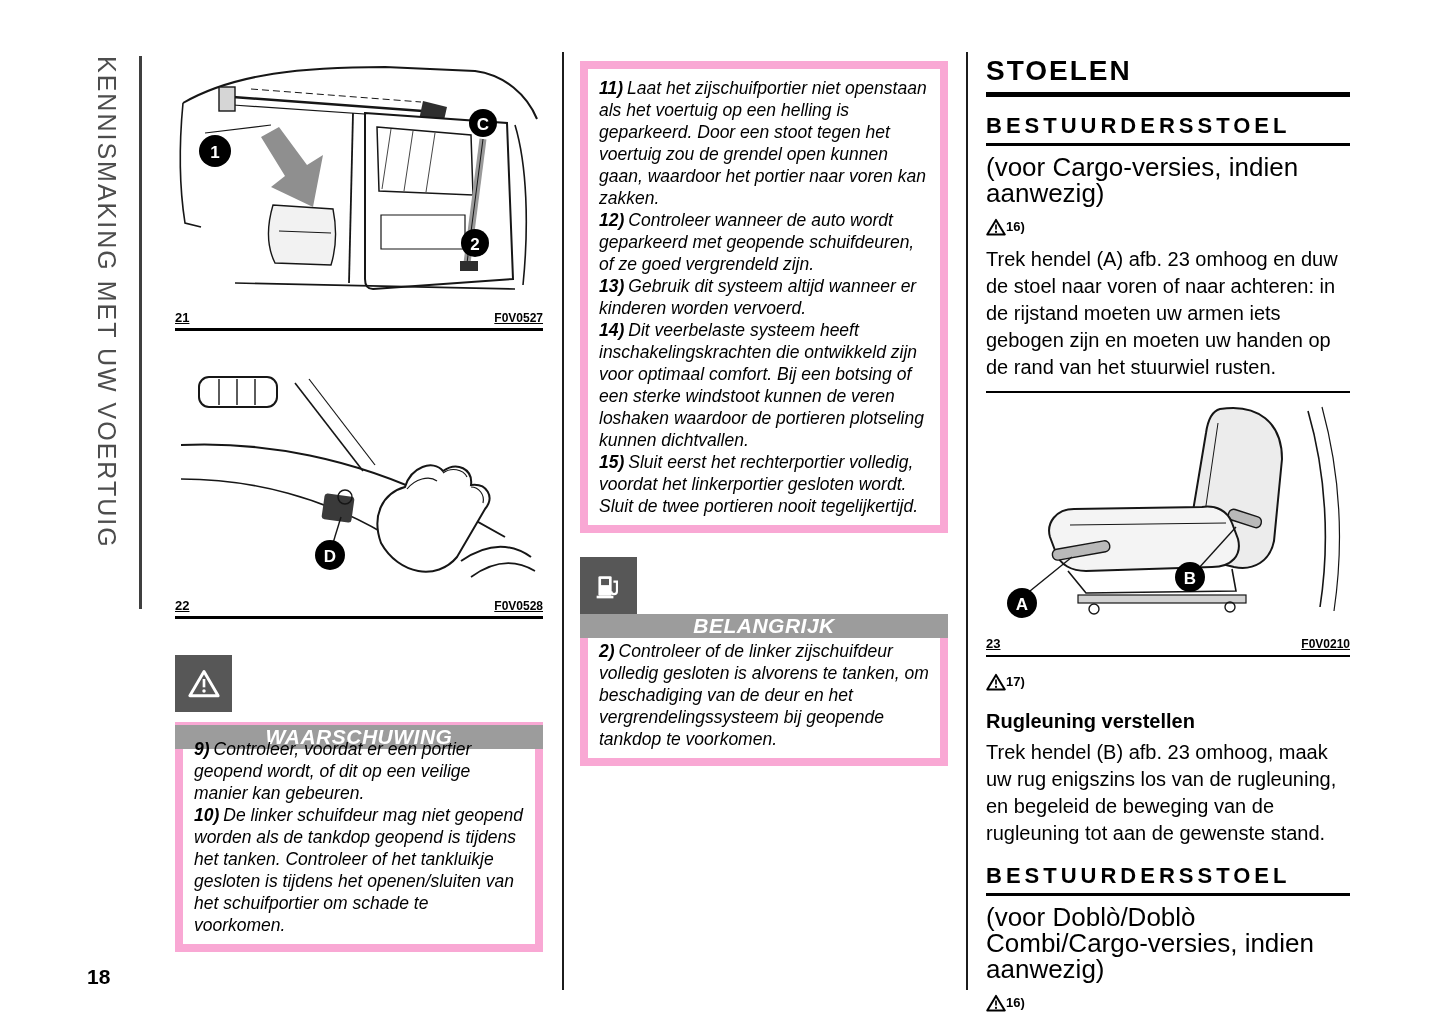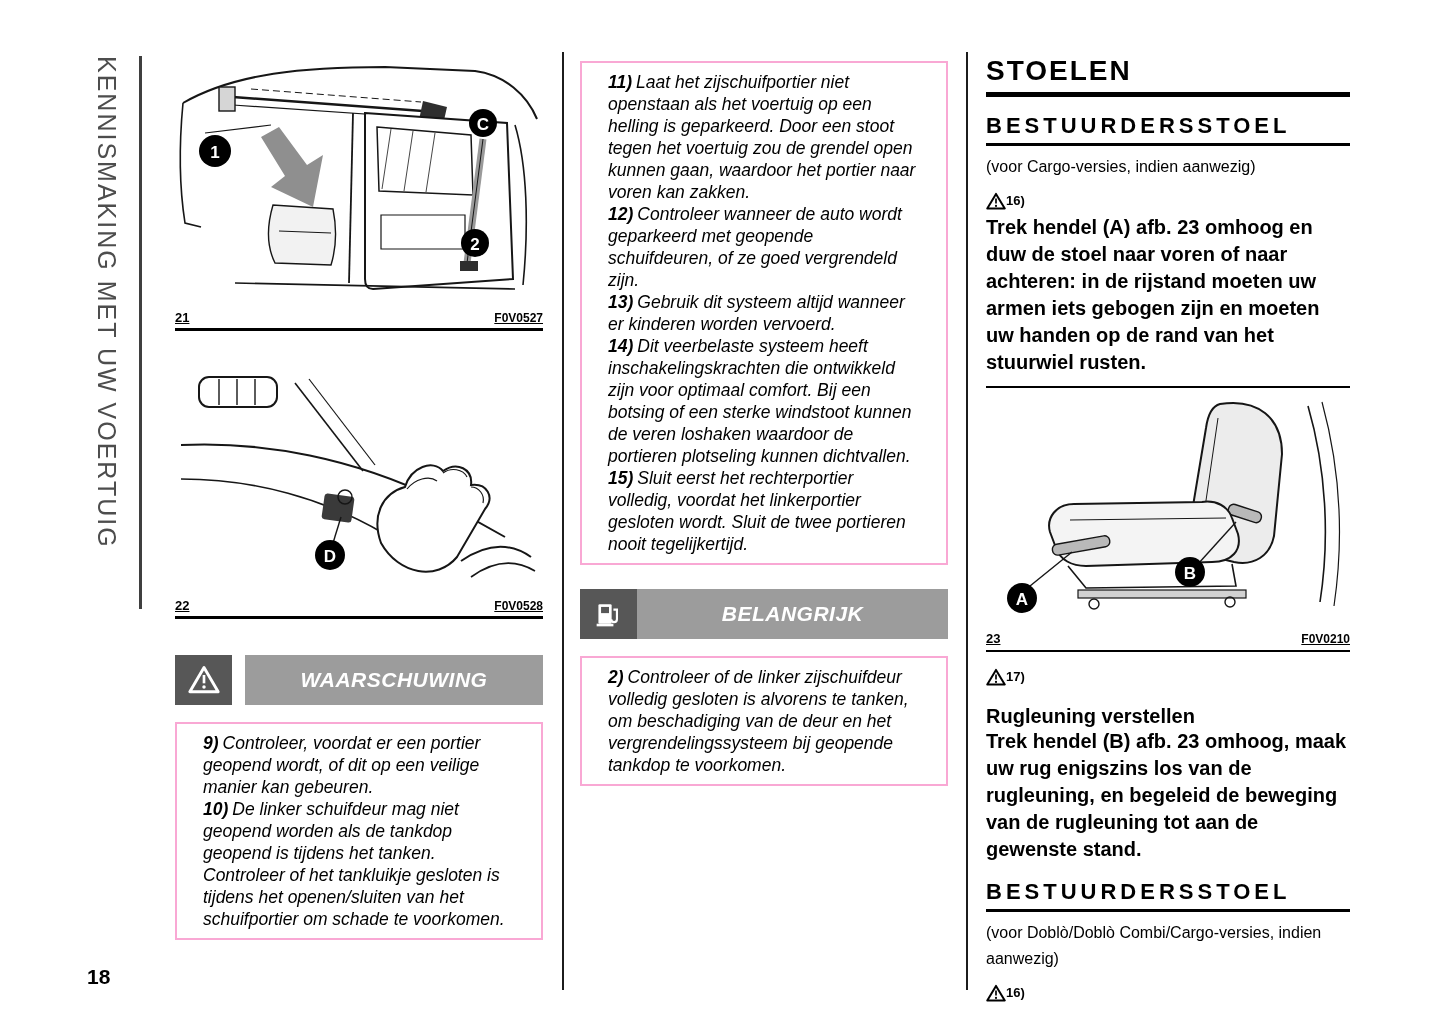--- a/index.html
+++ b/index.html
@@ -25,39 +25,39 @@
   .col3{left:986px;width:364px;}
   
   .fig{display:block;background:#fff;}
   .figcap{display:flex;justify-content:space-between;align-items:baseline;margin-top:3px;text-decoration:underline;}
   .fignum{font-size:13px;font-weight:bold;}
   .figcode{font-size:12px;font-weight:bold;}
   .divider{height:3px;background:#000;margin-top:3px;}
   .figlbl{fill:#fff;font-weight:bold;font-size:17px;text-anchor:middle;dominant-baseline:central;
           font-family:"Liberation Sans","DejaVu Sans",sans-serif;}
   
-  .bar{display:flex;height:50px;}
+  .bar{display:flex;height:50px;flex-direction:column;}
   .bar-icon{width:57px;background:#575757;display:flex;align-items:center;justify-content:center;flex:0 0 57px;}
   .bar-title{flex:1;background:#9c9c9c;color:#fff;font-style:italic;font-weight:bold;font-size:21px;
              letter-spacing:.5px;display:flex;align-items:center;justify-content:center;}
   
-  .textbox{border:2px solid #f9a8d4;padding:8px 26px;font-style:italic;font-size:17.5px;line-height:22px;}
+  .textbox{border:8px solid #f9a8d4;padding:8px 11px;font-style:italic;font-size:17.5px;line-height:22px;}
   .textbox p{margin:0;}
   .inum{font-weight:bold;padding-right:4px;}
   
   .c3-title{font-size:28px;font-weight:bold;letter-spacing:2px;}
   .rule-xthick{height:5px;background:#000;margin-top:5px;}
   .c3-h{font-size:22px;font-weight:bold;letter-spacing:4px;margin-top:16px;}
   .rule-med{height:2.5px;background:#000;margin-top:4px;}
   .rule-thin{height:2px;background:#000;margin-top:10px;}
-  .c3-sub{font-size:16px;line-height:26px;margin-top:8px;}
+  .c3-sub{font-size:26px;line-height:26px;margin-top:8px;}
   .ref{display:flex;align-items:flex-start;margin-top:12px;}
   .ref-num{font-size:13px;font-weight:bold;padding-top:1px;}
   .c3-sec{font-size:20px;font-weight:bold;margin-top:15px;}
-  .c3-p{font-size:20px;line-height:27px;font-weight:bold;}
+  .c3-p{font-size:20px;line-height:27px;margin-top:6px;}
   .mt6{margin-top:6px;} .mt16{margin-top:16px;} .mt17{margin-top:17px;}
   .mt24{margin-top:24px;} .mt36{margin-top:36px;gap:13px;}
 </style>
 </head>
 <body>
 
 <div class="page">
 
   <div class="sidebar-text">KENNISMAKING MET UW VOERTUIG</div>
   <div class="sidebar-rule"></div>

